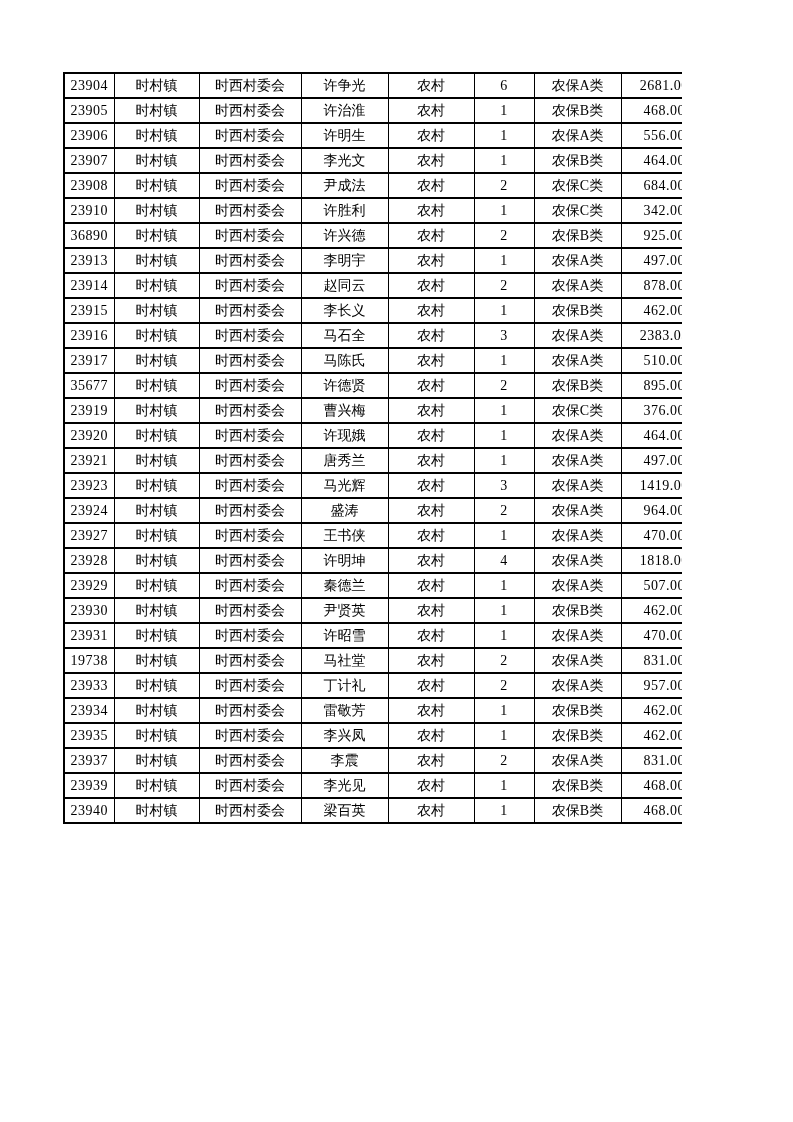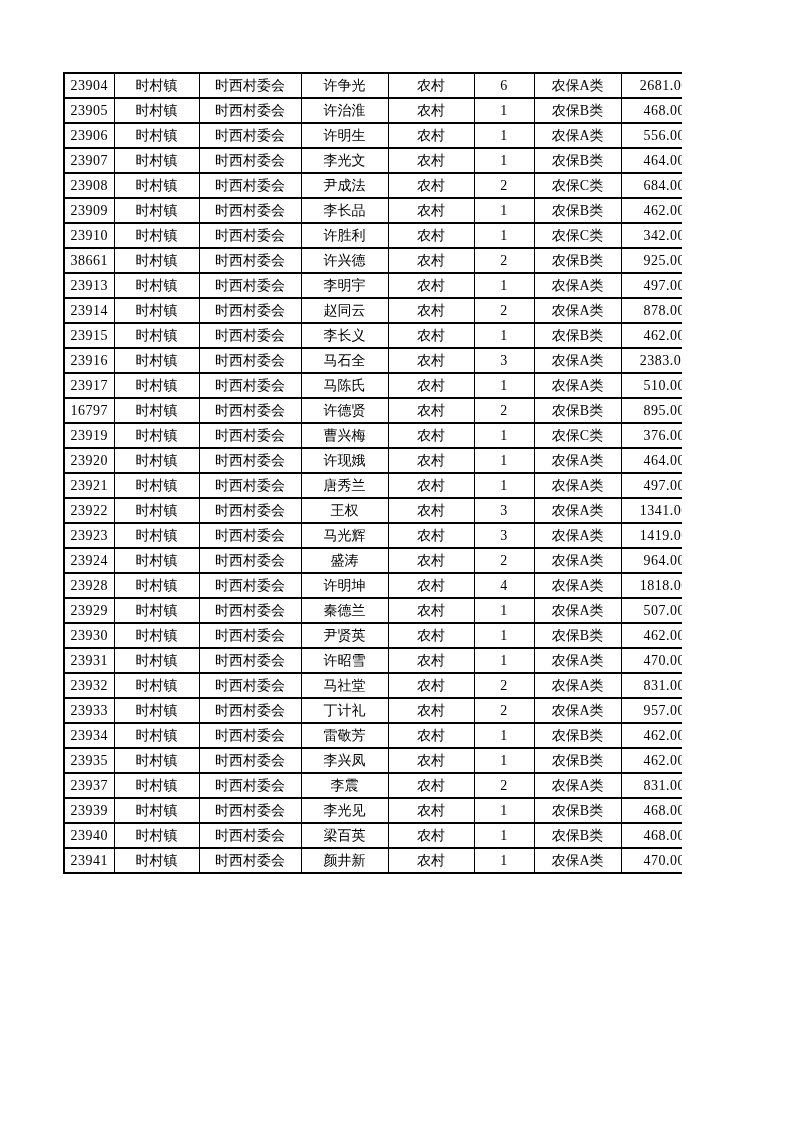--- a/index.html
+++ b/index.html
@@ -111,41 +111,31 @@
           <td class="num">23908</td>
           <td>时村镇</td>
           <td>时西村委会</td>
           <td>尹成法</td>
           <td>农村</td>
           <td class="num">2</td>
           <td>农保C类</td>
           <td class="num">684.00</td>
         </tr>
         <tr>
-          <td class="num">23909</td>
-          <td>时村镇</td>
-          <td>时西村委会</td>
-          <td>李长品</td>
-          <td>农村</td>
-          <td class="num">1</td>
-          <td>农保B类</td>
-          <td class="num">462.00</td>
-        </tr>
-        <tr>
           <td class="num">23910</td>
           <td>时村镇</td>
           <td>时西村委会</td>
           <td>许胜利</td>
           <td>农村</td>
           <td class="num">1</td>
           <td>农保C类</td>
           <td class="num">342.00</td>
         </tr>
         <tr>
-          <td class="num">38661</td>
+          <td class="num">36890</td>
           <td>时村镇</td>
           <td>时西村委会</td>
           <td>许兴德</td>
           <td>农村</td>
           <td class="num">2</td>
           <td>农保B类</td>
           <td class="num">925.00</td>
         </tr>
         <tr>
           <td class="num">23913</td>
@@ -191,21 +181,21 @@
           <td class="num">23917</td>
           <td>时村镇</td>
           <td>时西村委会</td>
           <td>马陈氏</td>
           <td>农村</td>
           <td class="num">1</td>
           <td>农保A类</td>
           <td class="num">510.00</td>
         </tr>
         <tr>
-          <td class="num">16797</td>
+          <td class="num">35677</td>
           <td>时村镇</td>
           <td>时西村委会</td>
           <td>许德贤</td>
           <td>农村</td>
           <td class="num">2</td>
           <td>农保B类</td>
           <td class="num">895.00</td>
         </tr>
         <tr>
           <td class="num">23919</td>
@@ -231,50 +221,50 @@
           <td class="num">23921</td>
           <td>时村镇</td>
           <td>时西村委会</td>
           <td>唐秀兰</td>
           <td>农村</td>
           <td class="num">1</td>
           <td>农保A类</td>
           <td class="num">497.00</td>
         </tr>
         <tr>
-          <td class="num">23922</td>
-          <td>时村镇</td>
-          <td>时西村委会</td>
-          <td>王权</td>
+          <td class="num">23923</td>
+          <td>时村镇</td>
+          <td>时西村委会</td>
+          <td>马光辉</td>
           <td>农村</td>
           <td class="num">3</td>
           <td>农保A类</td>
-          <td class="num">1341.00</td>
-        </tr>
-        <tr>
-          <td class="num">23923</td>
-          <td>时村镇</td>
-          <td>时西村委会</td>
-          <td>马光辉</td>
-          <td>农村</td>
-          <td class="num">3</td>
-          <td>农保A类</td>
           <td class="num">1419.00</td>
         </tr>
         <tr>
           <td class="num">23924</td>
           <td>时村镇</td>
           <td>时西村委会</td>
           <td>盛涛</td>
           <td>农村</td>
           <td class="num">2</td>
           <td>农保A类</td>
           <td class="num">964.00</td>
         </tr>
         <tr>
+          <td class="num">23927</td>
+          <td>时村镇</td>
+          <td>时西村委会</td>
+          <td>王书侠</td>
+          <td>农村</td>
+          <td class="num">1</td>
+          <td>农保A类</td>
+          <td class="num">470.00</td>
+        </tr>
+        <tr>
           <td class="num">23928</td>
           <td>时村镇</td>
           <td>时西村委会</td>
           <td>许明坤</td>
           <td>农村</td>
           <td class="num">4</td>
           <td>农保A类</td>
           <td class="num">1818.00</td>
         </tr>
         <tr>
@@ -301,21 +291,21 @@
           <td class="num">23931</td>
           <td>时村镇</td>
           <td>时西村委会</td>
           <td>许昭雪</td>
           <td>农村</td>
           <td class="num">1</td>
           <td>农保A类</td>
           <td class="num">470.00</td>
         </tr>
         <tr>
-          <td class="num">23932</td>
+          <td class="num">19738</td>
           <td>时村镇</td>
           <td>时西村委会</td>
           <td>马社堂</td>
           <td>农村</td>
           <td class="num">2</td>
           <td>农保A类</td>
           <td class="num">831.00</td>
         </tr>
         <tr>
           <td class="num">23933</td>
@@ -369,26 +359,16 @@
         </tr>
         <tr>
           <td class="num">23940</td>
           <td>时村镇</td>
           <td>时西村委会</td>
           <td>梁百英</td>
           <td>农村</td>
           <td class="num">1</td>
           <td>农保B类</td>
           <td class="num">468.00</td>
-        </tr>
-        <tr>
-          <td class="num">23941</td>
-          <td>时村镇</td>
-          <td>时西村委会</td>
-          <td>颜井新</td>
-          <td>农村</td>
-          <td class="num">1</td>
-          <td>农保A类</td>
-          <td class="num">470.00</td>
         </tr>
       </tbody>
   </table>
 </div>
 
 </body></html>

